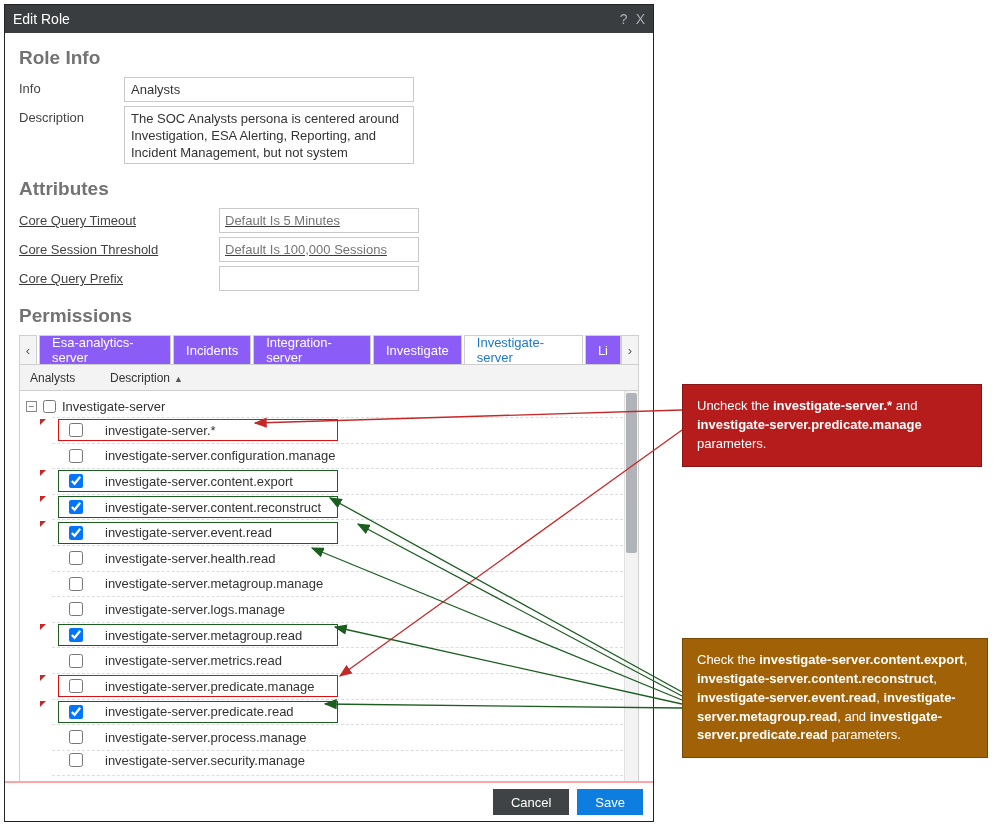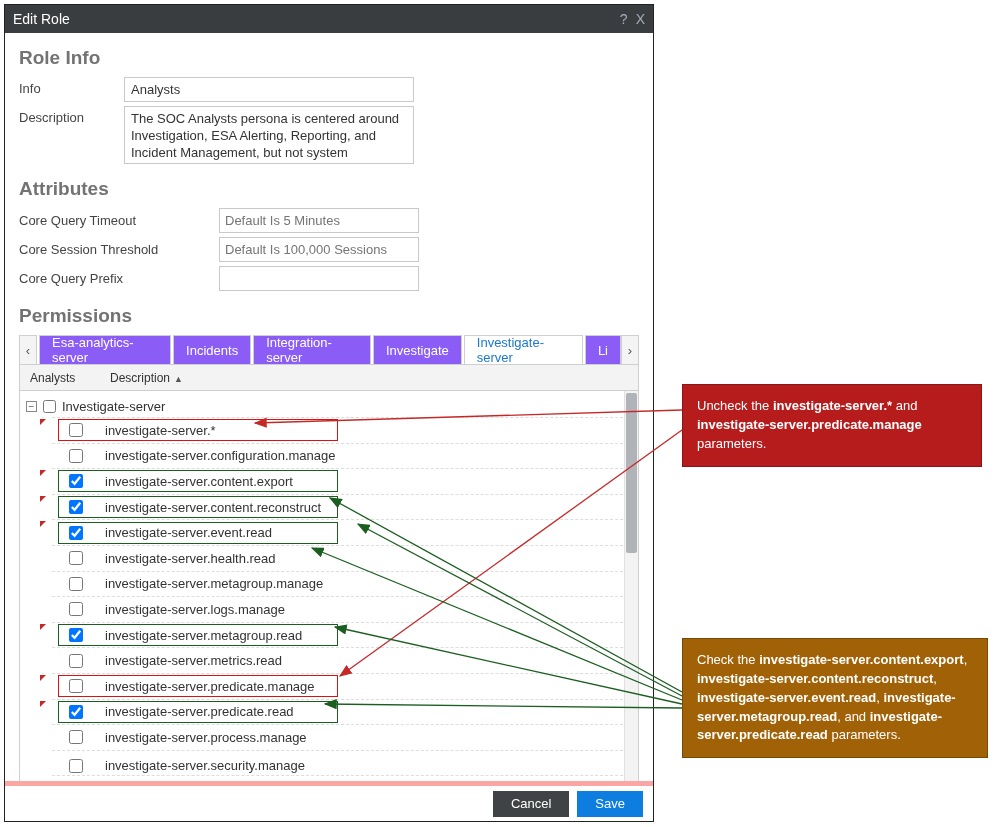--- a/index.html
+++ b/index.html
@@ -58,21 +58,21 @@
   .form-row input[type=text], .form-row textarea {
     border: 1px solid #c9c9c9;
     background: #fff;
     padding: 4px 6px;
     font-family: inherit;
     font-size: 13px;
     color: #333;
   }
   .form-row input.name { width: 290px; }
   .form-row textarea.desc { width: 290px; height: 58px; resize: none; line-height: 1.3; }
-  .attr-row { display: flex; align-items: center; margin: 4px 0; }
+  .attr-row { display: flex; align-items: center; margin: 4px 0; text-decoration: underline; }
   .attr-row label { width: 200px; color: #444; font-size: 13px; }
   .attr-row input { border: 1px solid #c9c9c9; padding: 4px 5px; width: 200px; font-size: 13px; color: #333; }
 
   
   .tabs-wrap {
     display: flex;
     align-items: stretch;
     margin-top: 6px;
     border-bottom: 1px solid #cfcfcf;
     height: 30px;
@@ -189,21 +189,21 @@
     border-top: 6px solid #c62828;
     border-right: 6px solid transparent;
   }
   .hrow { border: 1px solid transparent; }
   .hrow.red { border: 1px solid #d11; }
   .hrow.green { border: 1px solid #1b5e20; }
 
   
   .footer {
     height: 40px;
-    border-top: 5px solid #fca5a5;
+    border-top: 2px solid #fca5a5;
     display: flex;
     justify-content: flex-end;
     align-items: center;
     padding: 0 10px;
     background: #fff;
   }
   .btn {
     height: 26px;
     padding: 0 18px;
     font-size: 13px;
@@ -377,21 +377,21 @@
                 <span class="label">investigate-server.predicate.read</span>
               </div>
             </div>
             <div class="tree-item">
               <div class="hrow " style="display: flex; align-items: center; width: 280px; height: 22px;">
                 <input type="checkbox" style="">
                 <span class="label">investigate-server.process.manage</span>
               </div>
             </div>
             <div class="tree-item">
-              <div class="hrow " style="display: flex; align-items: flex-end; width: 280px; height: 22px;">
+              <div class="hrow " style="display: flex; align-items: flex-start; width: 280px; height: 22px;">
                 <input type="checkbox" style="">
                 <span class="label">investigate-server.security.manage</span>
               </div>
             </div>
             <div class="tree-item">
               <div class="hrow " style="display: flex; align-items: center; width: 280px; height: 22px;">
                 <span class="label">investigate-server.security.read</span>
               </div>
             </div>
           </div>

